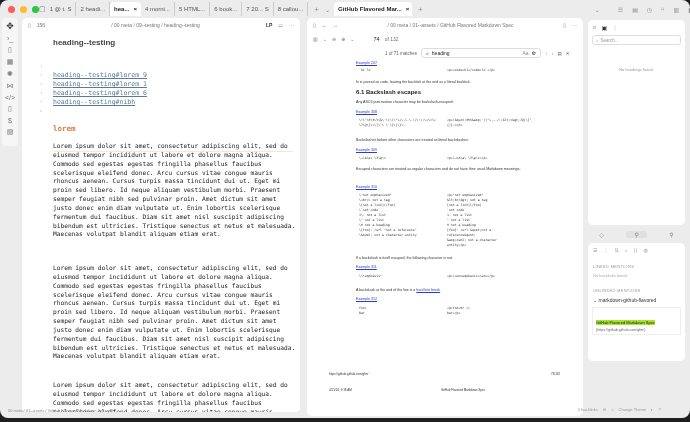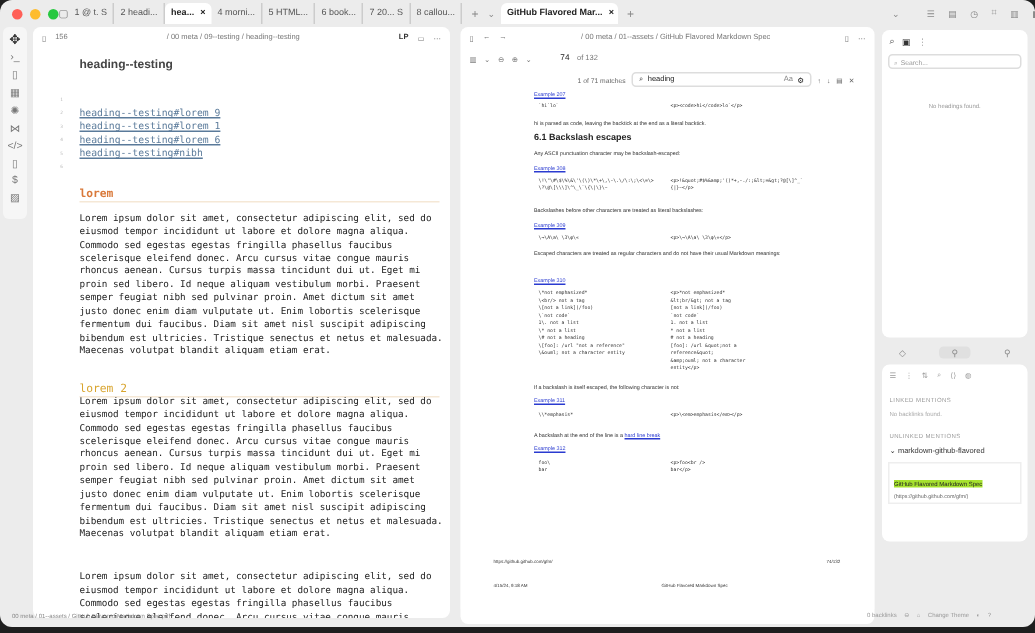--- a/index.html
+++ b/index.html
@@ -12,21 +12,21 @@
 .tab.active{background:#fff;color:#222;font-weight:bold;border-radius:4px 4px 0 0;border:none}
 .ribbon{position:absolute;left:2px;top:18px;width:16px;height:128px;background:#f6f6f6;border-radius:4px;display:flex;flex-direction:column;align-items:center;gap:4px;padding-top:3px;font-size:7px;color:#777}
 .pane{position:absolute;background:#fff;border-radius:5px;overflow:hidden}
 .pane-left{left:22px;top:18px;width:278px;height:394px}
 .hdr{height:14px;display:flex;align-items:center;font-size:5px;color:#777;padding:0 6px;gap:6px}
 .crumb{flex:1;text-align:center}
 .note{position:absolute;left:0;top:14px;width:278px;bottom:0;font-family:"DejaVu Sans Mono",monospace}
 .ln{position:absolute;left:10px;width:10px;font-size:3px;color:#bbb;text-align:right}
 .title{position:absolute;left:31px;top:6px;font-size:8px;font-weight:bold;color:#444;font-family:"Liberation Sans",sans-serif}
 .link{position:absolute;left:31px;font-size:6.5px;color:#5a7a9a;text-decoration:underline}
-.h{position:absolute;left:31px;font-size:7.5px;width:240px;border-bottom:1px solid #f5e8d6;padding-bottom:1px}
+.h{position:absolute;left:31px;font-size:7.5px;width:240px;border-bottom:1px solid #f5e8d6;padding-bottom:18px}
 .para{position:absolute;left:31px;width:245px;font-size:6.2px;line-height:8.85px;color:#222}
 .statusL{position:absolute;left:8px;top:408px;font-size:4px;color:#888}
 .pane-mid{left:307px;top:18px;width:276px;height:398px}
 .pdf{position:absolute;left:0;top:42px;width:276px;height:346px;background:#fff}
 .pdf .t{position:absolute;font-size:3.6px;color:#333}
 .pdf .ex{position:absolute;font-size:3.6px;color:#2a3bd0;text-decoration:underline}
 .pdf .mono{position:absolute;font-family:"DejaVu Sans Mono",monospace;font-size:3.2px;color:#333;line-height:5px;white-space:pre}
 .findbar{position:absolute;left:0;top:28px;width:276px;height:14px;display:flex;align-items:center;font-size:4.5px;color:#666;gap:4px;padding-left:78px}
 .findin{width:120px;height:10px;border:1px solid #ddd;border-radius:3px;display:flex;align-items:center;padding:0 4px;gap:3px;font-size:5px;color:#222}
 .right{position:absolute;left:588px;top:18px;width:97px;height:392px}
@@ -102,21 +102,20 @@
    <div class="ln" style="top:50px">3</div>
    <div class="ln" style="top:59px">4</div>
    <div class="ln" style="top:68px">5</div>
    <div class="ln" style="top:77px">6</div>
    <div class="link" style="top:39px">heading--testing#lorem 9</div>
    <div class="link" style="top:48px">heading--testing#lorem 1</div>
    <div class="link" style="top:57px">heading--testing#lorem 6</div>
    <div class="link" style="top:66px">heading--testing#nibh</div>
    <div class="h" style="top:92px;color:#d9793a;font-weight:bold">lorem</div>
    <div class="para" style="top:110px">Lorem ipsum dolor sit amet, consectetur adipiscing elit, sed do eiusmod tempor incididunt ut labore et dolore magna aliqua. Commodo sed egestas egestas fringilla phasellus faucibus scelerisque eleifend donec. Arcu cursus vitae congue mauris rhoncus aenean. Cursus turpis massa tincidunt dui ut. Eget mi proin sed libero. Id neque aliquam vestibulum morbi. Praesent semper feugiat nibh sed pulvinar proin. Amet dictum sit amet justo donec enim diam vulputate ut. Enim lobortis scelerisque fermentum dui faucibus. Diam sit amet nisl suscipit adipiscing bibendum est ultricies. Tristique senectus et netus et malesuada. Maecenas volutpat blandit aliquam etiam erat.</div>
-   <div class="h" style="top:222px;color:#d9a52f">lorem 2</div>
    <div class="para" style="top:232px">Lorem ipsum dolor sit amet, consectetur adipiscing elit, sed do eiusmod tempor incididunt ut labore et dolore magna aliqua. Commodo sed egestas egestas fringilla phasellus faucibus scelerisque eleifend donec. Arcu cursus vitae congue mauris rhoncus aenean. Cursus turpis massa tincidunt dui ut. Eget mi proin sed libero. Id neque aliquam vestibulum morbi. Praesent semper feugiat nibh sed pulvinar proin. Amet dictum sit amet justo donec enim diam vulputate ut. Enim lobortis scelerisque fermentum dui faucibus. Diam sit amet nisl suscipit adipiscing bibendum est ultricies. Tristique senectus et netus et malesuada. Maecenas volutpat blandit aliquam etiam erat.</div>
    <div class="para" style="top:349px">Lorem ipsum dolor sit amet, consectetur adipiscing elit, sed do eiusmod tempor incididunt ut labore et dolore magna aliqua. Commodo sed egestas egestas fringilla phasellus faucibus scelerisque eleifend donec. Arcu cursus vitae congue mauris rhoncus aenean. Cursus turpis</div>
   </div>
  </div>
  <div class="statusL">00 meta / 01--assets / GitHub Flavored Markdown Spec.pdf</div>
 
  <div class="pane pane-mid">
   <div class="hdr">
    <span>▯</span>
    <span>←</span>

